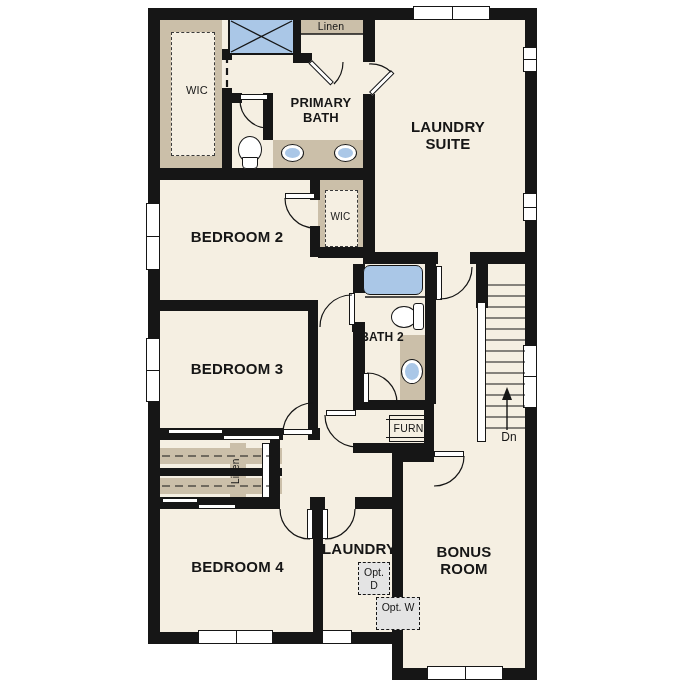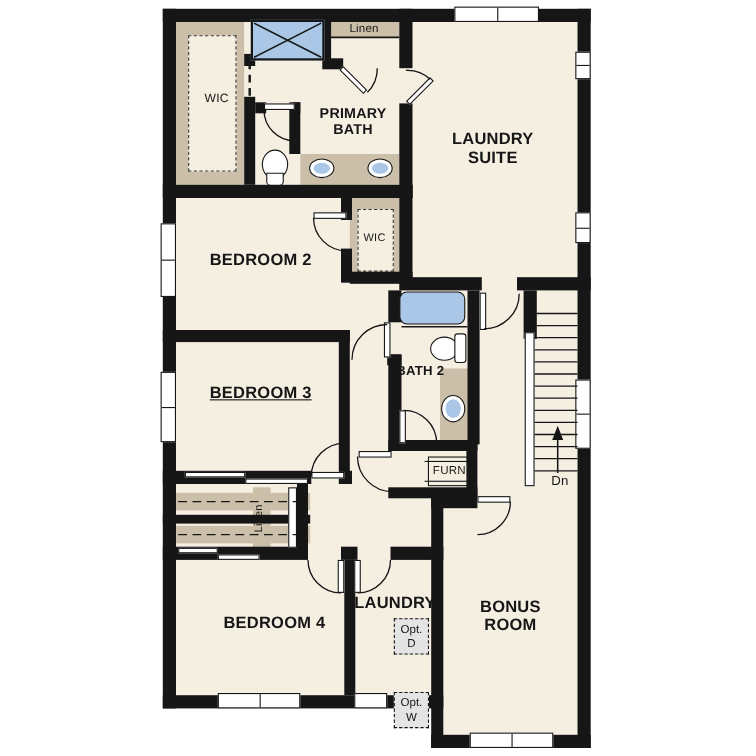--- a/index.html
+++ b/index.html
@@ -149,21 +149,21 @@
   <div class="sink" style="left:401px;top:359px;width:22px;height:25px;">
       <div class="water"></div>
     </div>
   <div class="rail" style="left:477px;top:302px;width:9px;height:140px;"></div>
   <div class="furnbox" style="left:389px;top:415px;width:39px;height:27px;">
     <div class="bar" style="top:3px;"></div>
       <div class="bar" style="bottom:3px;"></div>
   </div>
 
   <div class="optbox" style="left:358px;top:562px;width:32px;height:33px;">Opt. D</div>
-  <div class="optbox" style="left:358px;top:597px;width:32px;height:33px;margin-top:32px;">Opt. W</div>
+  <div class="optbox" style="left:376px;top:597px;width:44px;height:33px;">Opt. W</div>
 
   <svg class="overlay" width="687" height="687" viewBox="0 0 687 687">
     <g stroke="#161616" stroke-width="1.2" fill="none">
 
       <path d="M 240 100 A 28 28 0 0 0 268 128"></path>
       <path d="M 343 62 A 31 31 0 0 1 334 84"></path>
       <path d="M 369 64 A 30 30 0 0 1 391 72"></path>
       <path d="M 285 198 A 30 30 0 0 0 315 228"></path>
       <path d="M 320 327 A 32 32 0 0 1 352 295"></path>
       <path d="M 367 373 A 30 30 0 0 1 397 403"></path>
@@ -191,21 +191,21 @@
     </g>
     <polygon points="507,387 502,400 512,400" fill="#161616"></polygon>
   </svg>
 
   <div class="lbl sm" style="left:177px;top:84px;width:40px;font-size:11px;">WIC</div>
   <div class="lbl sm" style="left:300px;top:20px;width:62px;font-size:10.5px;">Linen</div>
   <div class="lbl" style="left:282px;top:96px;width:78px;font-size:13px;">PRIMARY BATH</div>
   <div class="lbl" style="left:388px;top:118px;width:120px;font-size:15px;">LAUNDRY SUITE</div>
   <div class="lbl" style="left:162px;top:228px;width:150px;font-size:15px;">BEDROOM 2</div>
   <div class="lbl sm" style="left:322px;top:211px;width:37px;font-size:10px;">WIC</div>
-  <div class="lbl" style="left:162px;top:349px;width:150px;font-size:15px;text-decoration:underline;">BEDROOM 3</div>
+  <div class="lbl" style="left:162px;top:360px;width:150px;font-size:15px;">BEDROOM 3</div>
   <div class="lbl" style="left:358px;top:331px;width:48px;font-size:12px;">BATH 2</div>
   <div class="lbl sm" style="left:389px;top:422px;width:39px;font-size:10.5px;">FURN</div>
   <div class="lbl sm" style="left:496px;top:431px;width:26px;font-size:12px;">Dn</div>
-  <div class="lbl" style="left:160px;top:558px;width:155px;font-size:15px;padding-left:12px;">BEDROOM 4</div>
+  <div class="lbl" style="left:160px;top:558px;width:155px;font-size:15px;">BEDROOM 4</div>
   <div class="lbl" style="left:322px;top:540px;width:72px;font-size:15px;">LAUNDRY</div>
   <div class="lbl" style="left:414px;top:543px;width:100px;font-size:15px;">BONUS ROOM</div>
 
 </div>
 
 </body></html>

